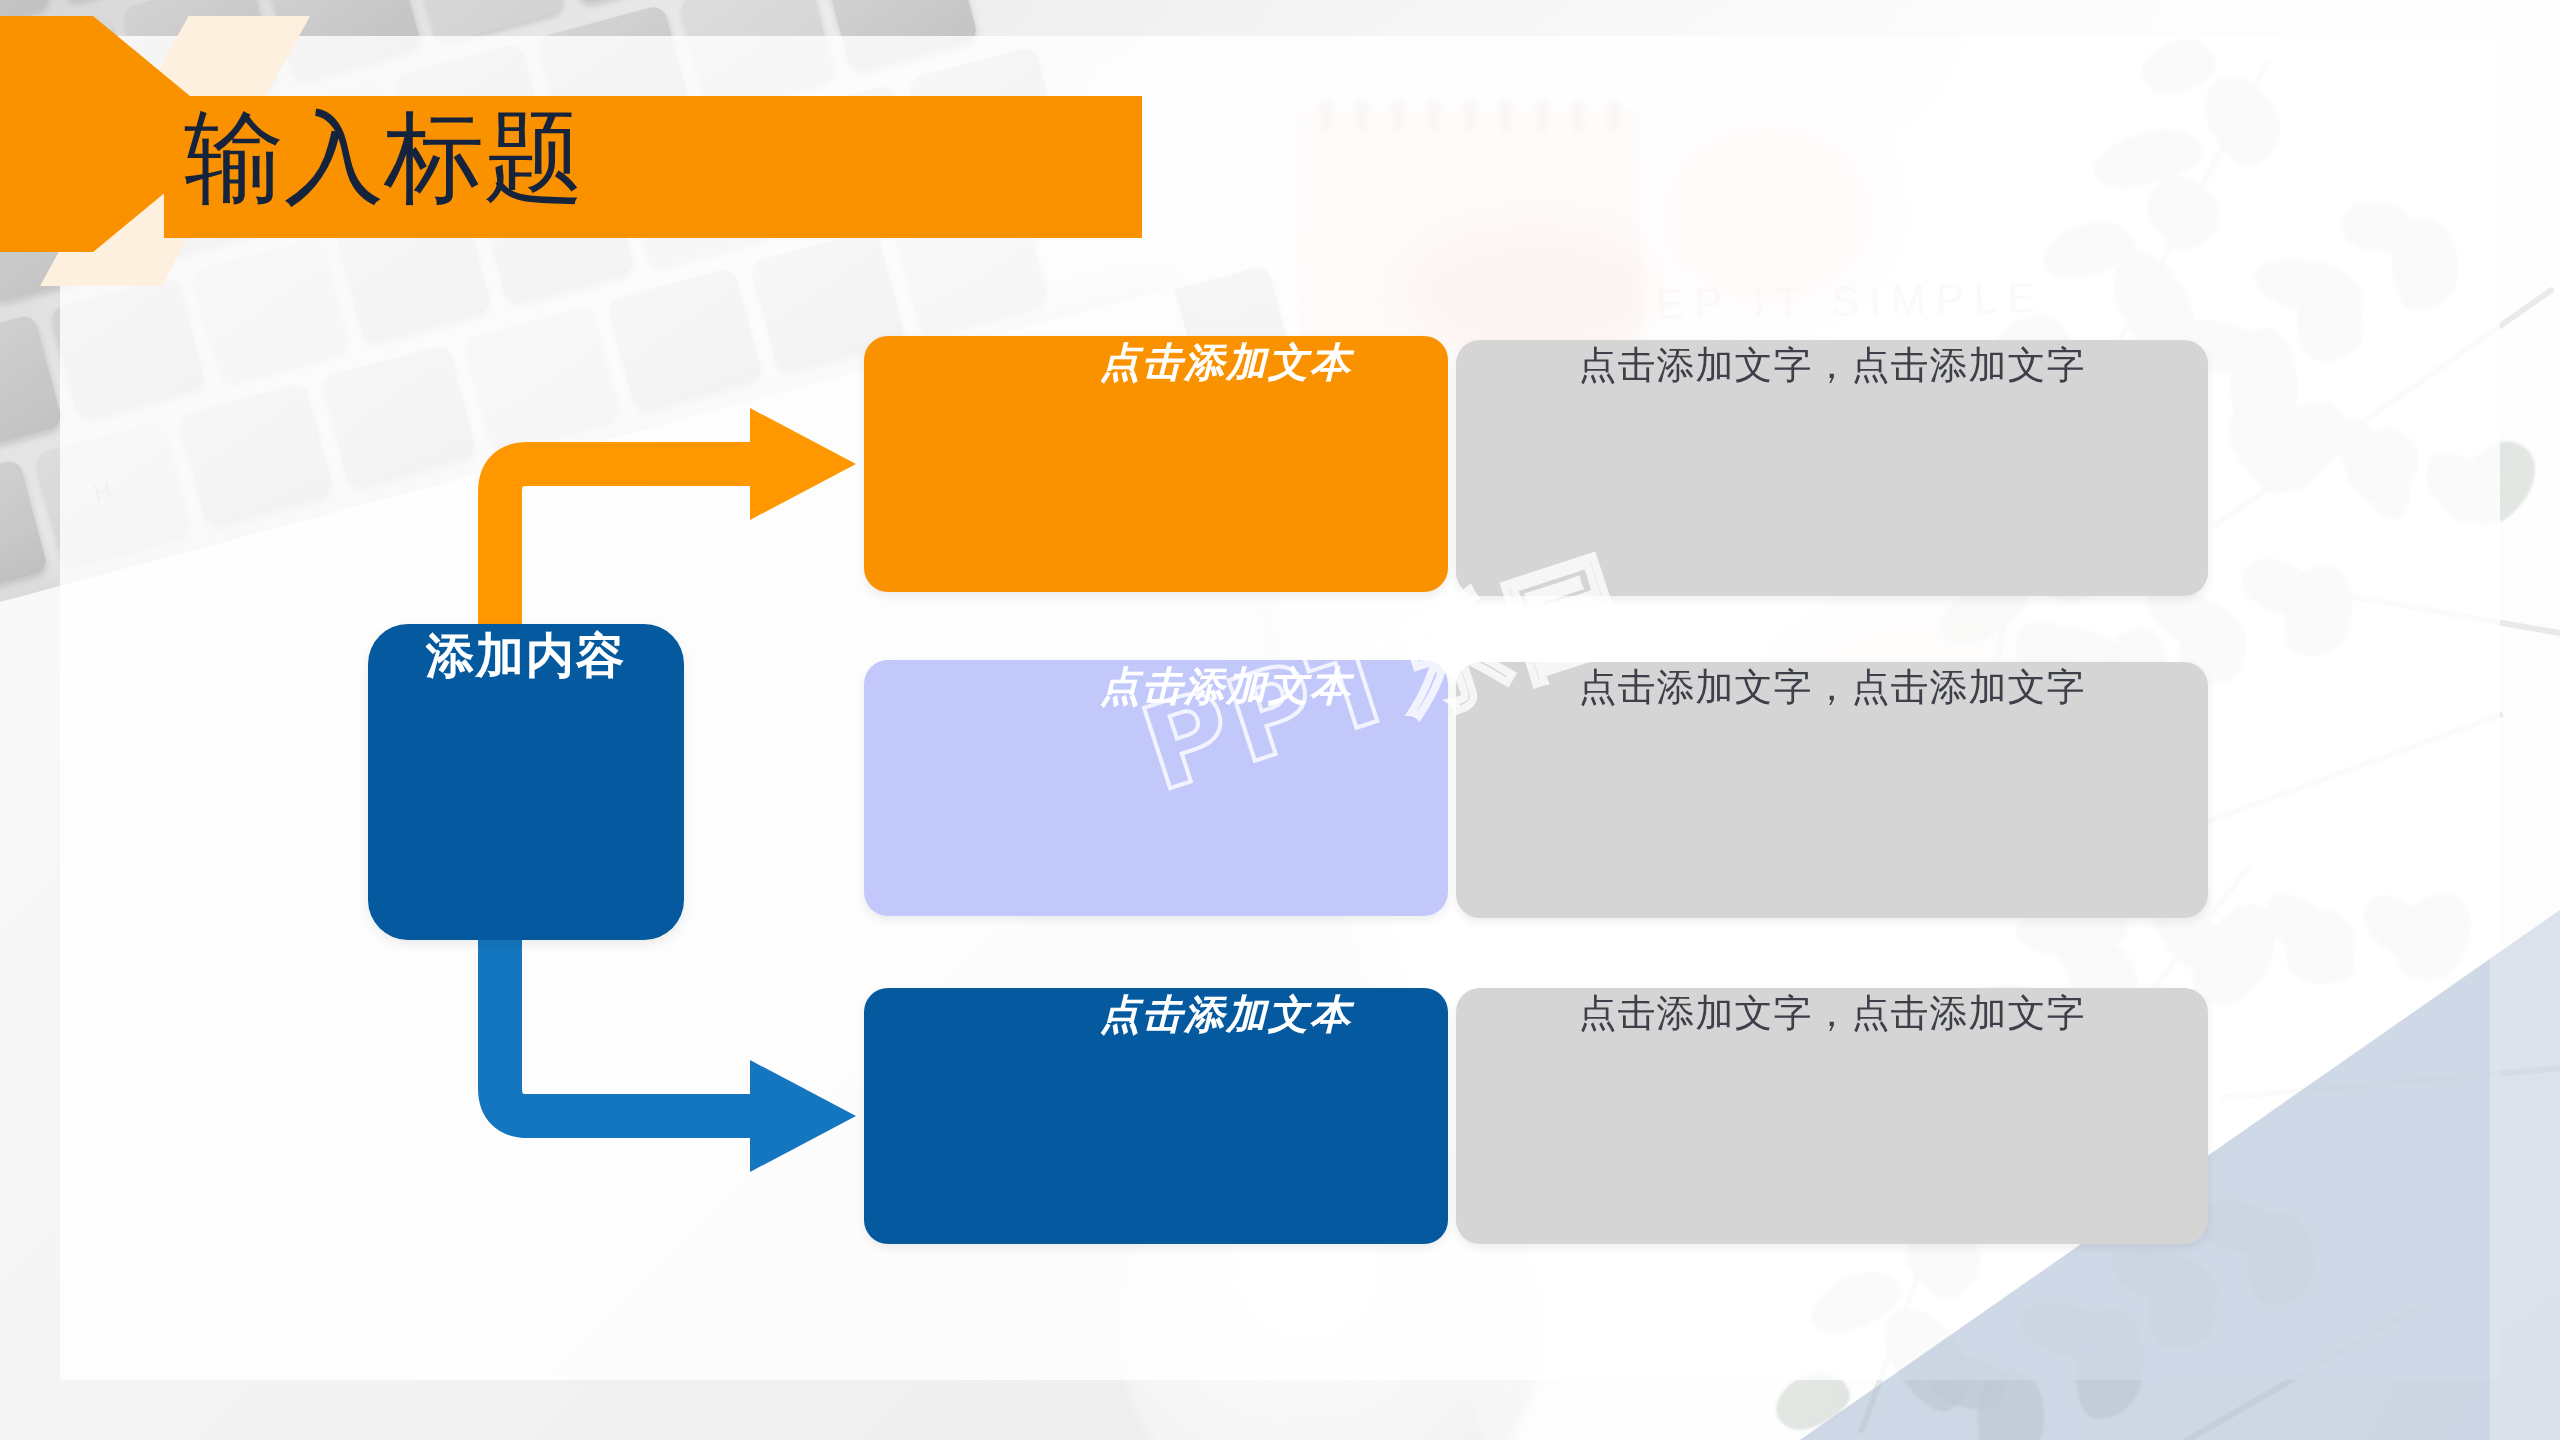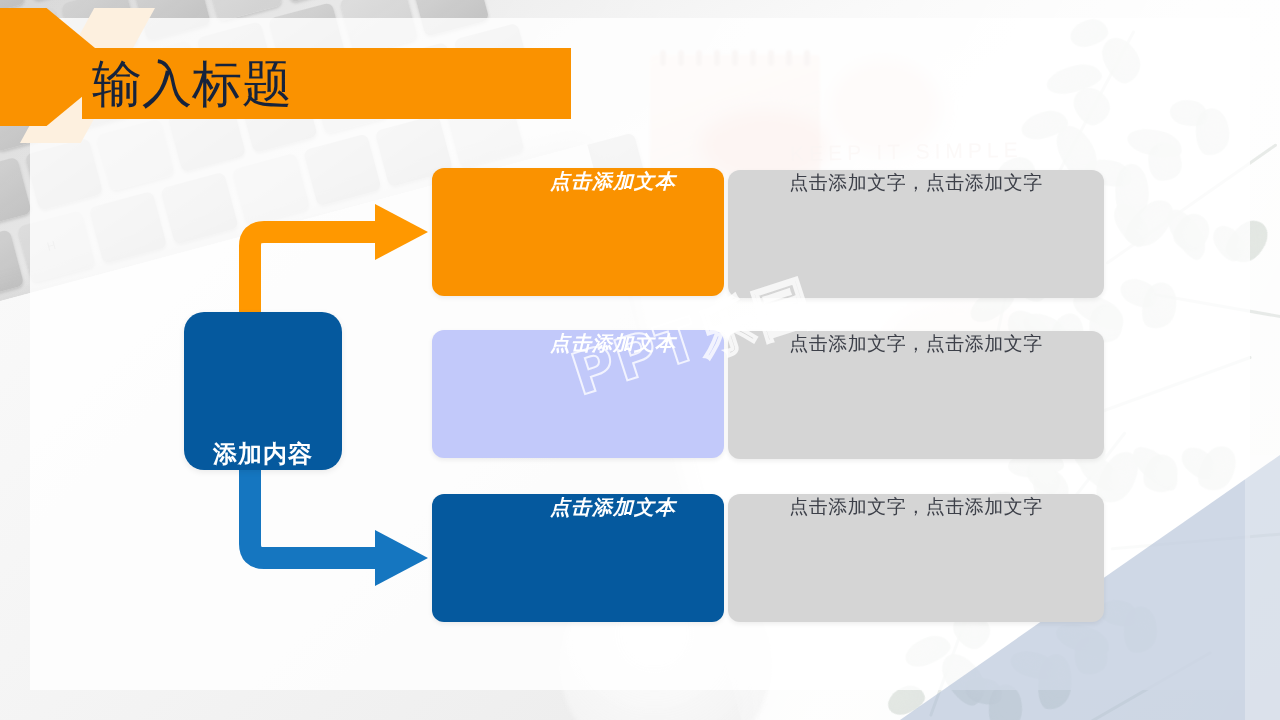--- a/index.html
+++ b/index.html
@@ -163,33 +163,33 @@
     background: #fa9200;
   }
   .title-text {
     position: absolute;
     left: 10px;
     top: 50%;
     transform: translateY(-50%);
     font-size: 50px;
     line-height: 1;
     color: #16233c;
-    font-family: Liberation Sans, sans-serif;
+    font-family: Liberation Mono, monospace;
     white-space: nowrap;
   }
 
   
   .hub {
     position: absolute;
     left: 184px; top: 312px;
     width: 158px; height: 158px;
     border-radius: 20px;
     background: #05599e;
     display: flex;
-    align-items: flex-end;
+    align-items: flex-start;
     justify-content: center;
     box-shadow: 0 2px 6px rgba(0,0,0,0.08);
   }
   .hub-label {
     color: #ffffff;
     font-size: 24px;
     font-weight: bold;
     letter-spacing: 1px;
     font-family: "DejaVu Sans", "Liberation Sans", sans-serif;
   }

